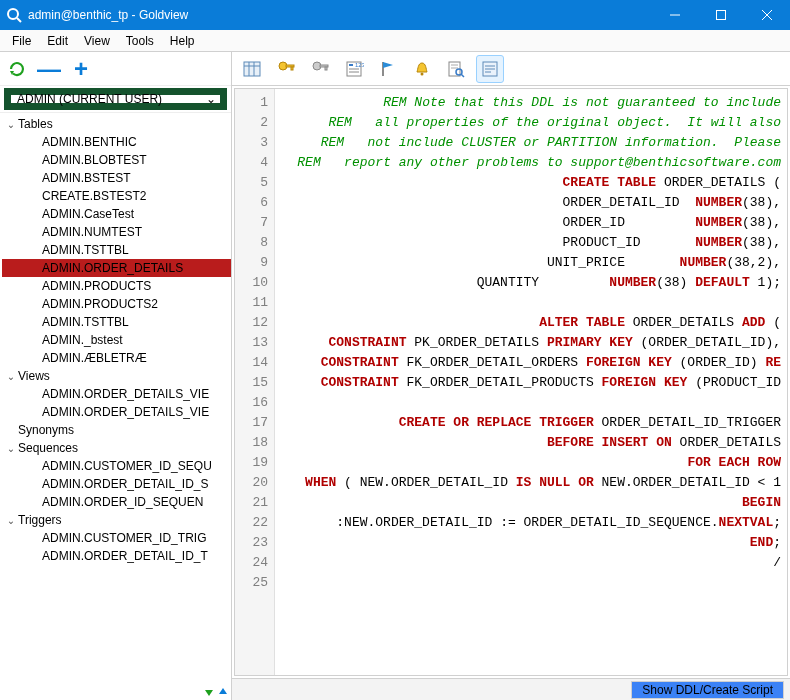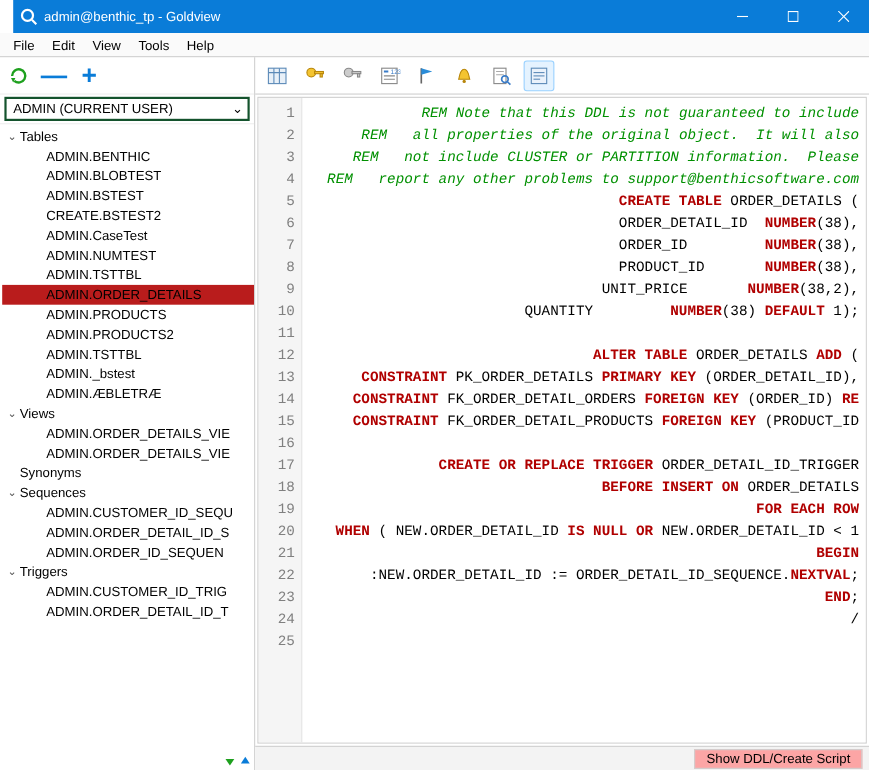--- a/index.html
+++ b/index.html
@@ -1,37 +1,37 @@
 <!DOCTYPE html>
 <html><head>
 <meta charset="utf-8">
 <style>
   * { box-sizing: border-box; margin: 0; padding: 0; }
   body { font-family: "Segoe UI", Tahoma, sans-serif; font-size: 12px; width: 790px; height: 700px; overflow: hidden; background: #fff; display: flex; flex-direction: column; }
   
-  .titlebar { background: #0a7cd8; color: #fff; height: 30px; display: flex; align-items: center; padding: 0 0 0 6px; margin-left: 12px; }
+  .titlebar { background: #0a7cd8; color: #fff; height: 30px; display: flex; align-items: center; padding: 0 0 0 6px; }
   .titlebar .app-icon { width: 16px; height: 16px; margin-right: 6px; }
   .titlebar .title { flex: 1; font-size: 12px; }
   .titlebar .win-btns { display: flex; height: 100%; }
   .titlebar .win-btn { width: 46px; display: flex; align-items: center; justify-content: center; }
   
   .menubar { background: #fafafa; border-bottom: 1px solid #d0d0d0; height: 22px; display: flex; align-items: center; padding: 0 4px; }
   .menubar .menu-item { padding: 2px 8px; cursor: default; }
   
   .main { flex: 1; display: flex; min-height: 0; }
   .left { width: 232px; display: flex; flex-direction: column; border-right: 1px solid #d0d0d0; }
   .right { flex: 1; display: flex; flex-direction: column; min-width: 0; }
   
   .left-toolbar { height: 34px; display: flex; align-items: center; gap: 10px; padding: 0 6px; border-bottom: 1px solid #eee; }
   .tb-icon { width: 22px; height: 22px; display: flex; align-items: center; justify-content: center; font-size: 24px; font-weight: bold; cursor: pointer; }
   .tb-refresh { color: #1ea01e; }
   .tb-minus { color: #0a7cd8; }
   .tb-plus  { color: #0a7cd8; }
   
-  .schema-select { height: 22px; margin: 2px 4px; border: 2px solid #14532d; background: #fff; display: flex; align-items: center; padding: 0 4px 0 6px; font-size: 12px; justify-content: space-between; }
+  .schema-select { height: 22px; margin: 2px 4px; border: 7px solid #14532d; background: #fff; display: flex; align-items: center; padding: 0 4px 0 6px; font-size: 12px; justify-content: space-between; }
   
   .tree-wrap { flex: 1; overflow: auto; border-top: 1px solid #eee; position: relative; }
   .tree { padding: 2px 0 18px 2px; }
   .tree .node { white-space: nowrap; height: 18px; display: flex; align-items: center; cursor: default; }
   .tree .node.selected { background: #b91c1c; }
   .tree .expander { width: 14px; text-align: center; color: #555; font-size: 10px; }
   .tree .depth0 { padding-left: 2px; }
   .tree .depth2 { padding-left: 40px; }
   .tree-footer { position: absolute; right: 2px; bottom: 2px; display: flex; gap: 2px; }
   .tree-footer svg { width: 12px; height: 12px; }
@@ -44,21 +44,21 @@
   .editor-wrap { flex: 1; display: flex; overflow: hidden; background: #fafafa; border: 1px solid #d0d0d0; margin: 2px; }
   .gutter { width: 40px; text-align: right; padding: 4px 6px 4px 0; color: #808080; font-family: Consolas, "Courier New", monospace; font-size: 13px; line-height: 20px; background: #f5f5f5; border-right: 1px solid #e0e0e0; }
   .code { flex: 1; padding: 4px 6px; font-family: Consolas, "Courier New", monospace; font-size: 13px; line-height: 20px; white-space: pre; overflow: auto; background: #fff; text-align: right; }
   
   .cmt { color: #009000; font-style: italic; }
   .kw  { color: #b00000; font-weight: bold; }
   .id  { color: #000; }
   .fn  { color: #b00000; font-weight: bold; }
   
   .statusbar { height: 22px; border-top: 1px solid #d0d0d0; display: flex; align-items: center; justify-content: flex-end; padding: 0 6px; font-size: 12px; background: #f3f3f3; }
-  .statusbar .cell { border: 1px solid #d0d0d0; padding: 1px 10px; background: #fca5a5; }
+  .statusbar .cell { border: 1px solid #d0d0d0; padding: 1px 10px; background: #3b82f6; }
 </style>
 </head>
 <body>
 
 <div class="titlebar">
   <svg class="app-icon" viewBox="0 0 16 16">
       <circle cx="7" cy="7" r="5" fill="none" stroke="#fff" stroke-width="2"></circle>
       <line x1="11" y1="11" x2="15" y2="15" stroke="#fff" stroke-width="2"></line>
     </svg>
   <div class="title">admin@benthic_tp - Goldview</div>

